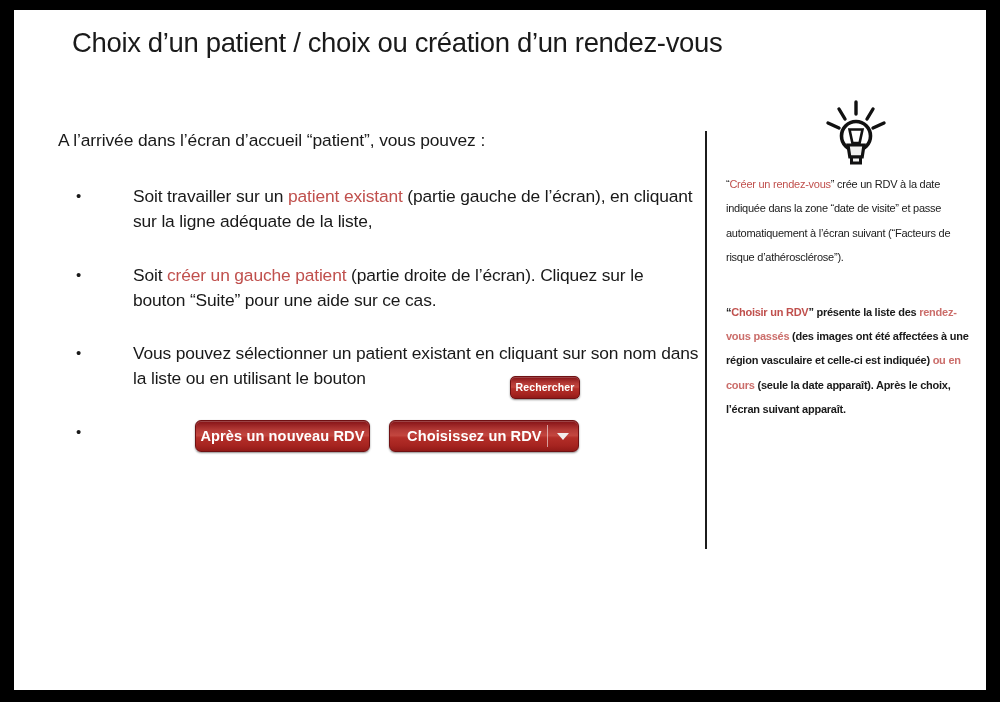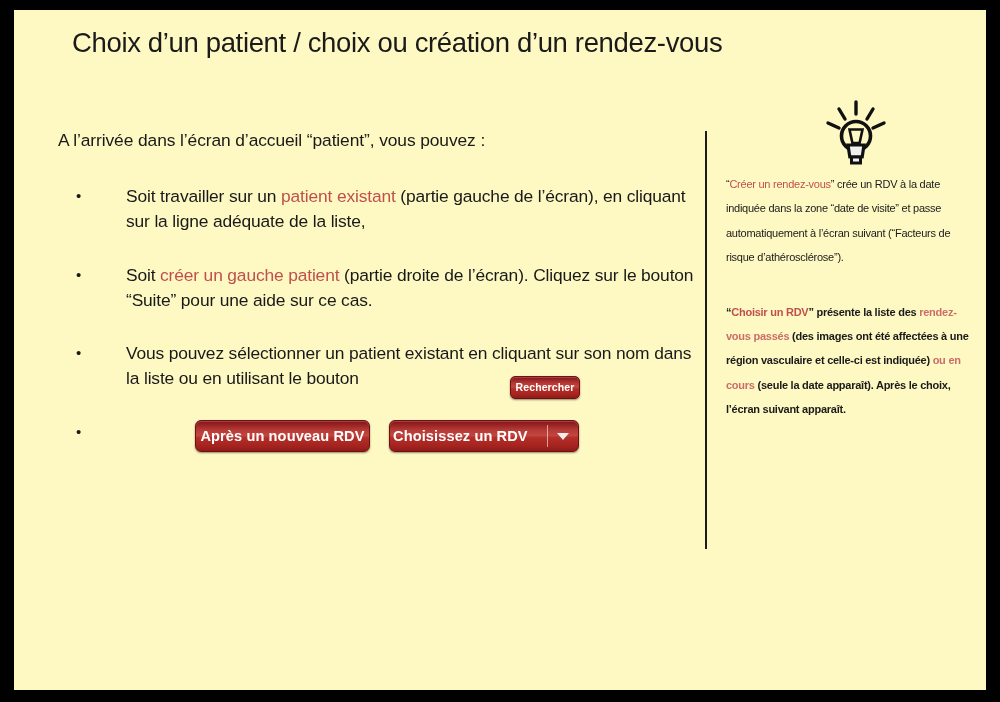--- a/index.html
+++ b/index.html
@@ -10,21 +10,21 @@
     background: #000000;
     font-family: "Liberation Sans", sans-serif;
   }
 
   #slide-frame {
     position: absolute;
     left: 14px;
     top: 10px;
     width: 972px;
     height: 680px;
-    background: #fef9c3;
+    background: #ffffff;
     overflow: hidden;
   }
 
   
   #slide-title {
     position: absolute;
     left: 58px;
     top: 17px;
     width: 860px;
     font-size: 27.5px;
@@ -60,21 +60,21 @@
 
   .bullet-row .dot {
     position: absolute;
     left: 18px;
     top: 0;
     font-size: 15px;
     line-height: 24.5px;
     color: #1A1A1A;
   }
 
-  .bullet-row p { margin: 1px; }
+  .bullet-row p { margin: 8px; }
 
   .red        { color: #C0504D; }
   .red-light  { color: #CB6D6A; }
 
   
   #bullet-1 { margin-top: 32px; }
   #bullet-2 { margin-top: 30px; }
   #bullet-3 { margin-top: 29px; }
   #bullet-4 { margin-top: 30px; }
 
@@ -131,21 +131,21 @@
 
   #btn-choisir-rdv {
     position: absolute;
     left: 194px;
     top: 0;
     width: 190px;
     height: 32px;
     line-height: 30px;
     font-size: 14.6px;
     text-align: left;
-    padding-left: 3px;
+    padding-left: 17px;
   }
 
   #btn-choisir-rdv .divider {
     position: absolute;
     right: 30px;
     top: 4px;
     width: 1px;
     height: 22px;
     background: rgba(255,255,255,0.55);
   }

